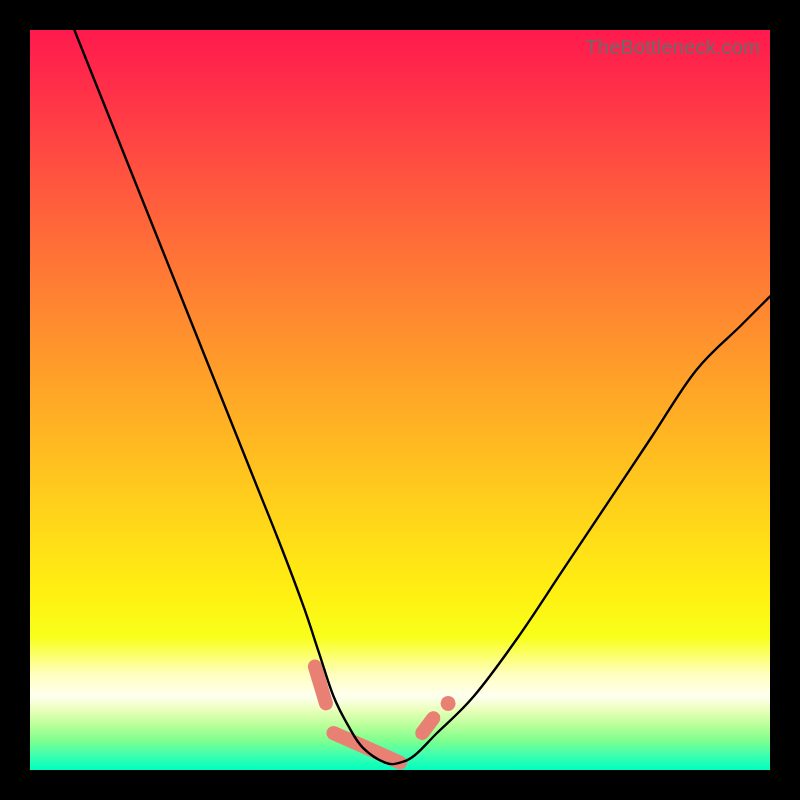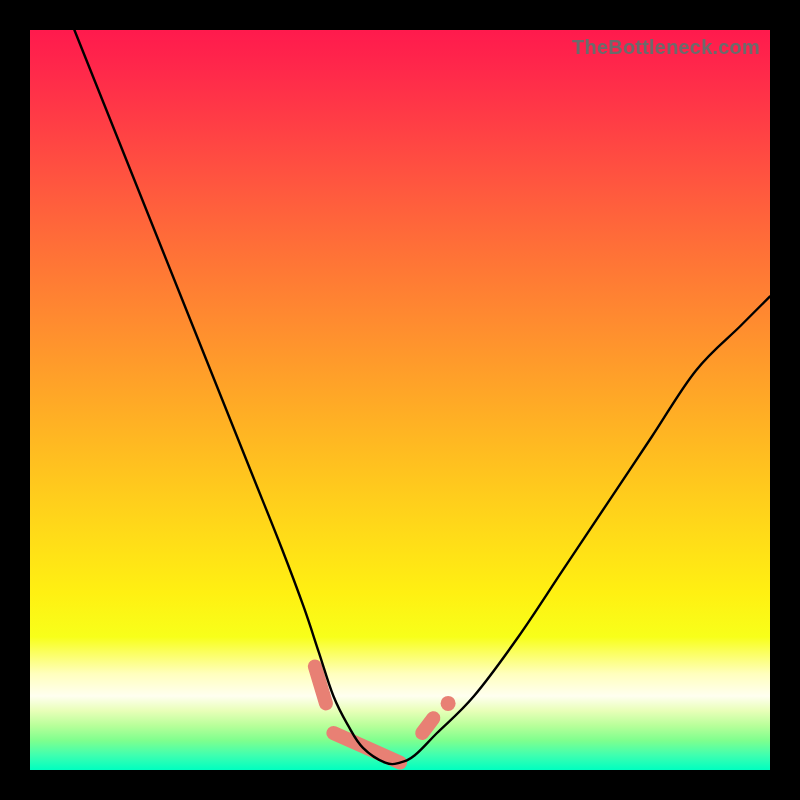--- a/index.html
+++ b/index.html
@@ -44,21 +44,21 @@
       #3fffb0 98%,
       #00ffc0 100%
     );
   }
   .watermark {
     position: absolute;
     top: 6px;
     right: 10px;
     color: #6b6b6b;
     font-size: 20px;
-    font-weight: 700;
+    font-weight: 400;
     letter-spacing: 0.2px;
     user-select: none;
     text-align: right;
   }
   svg.curve {
     position: absolute;
     left: 0;
     top: 0;
     width: 740px;
     height: 740px;

